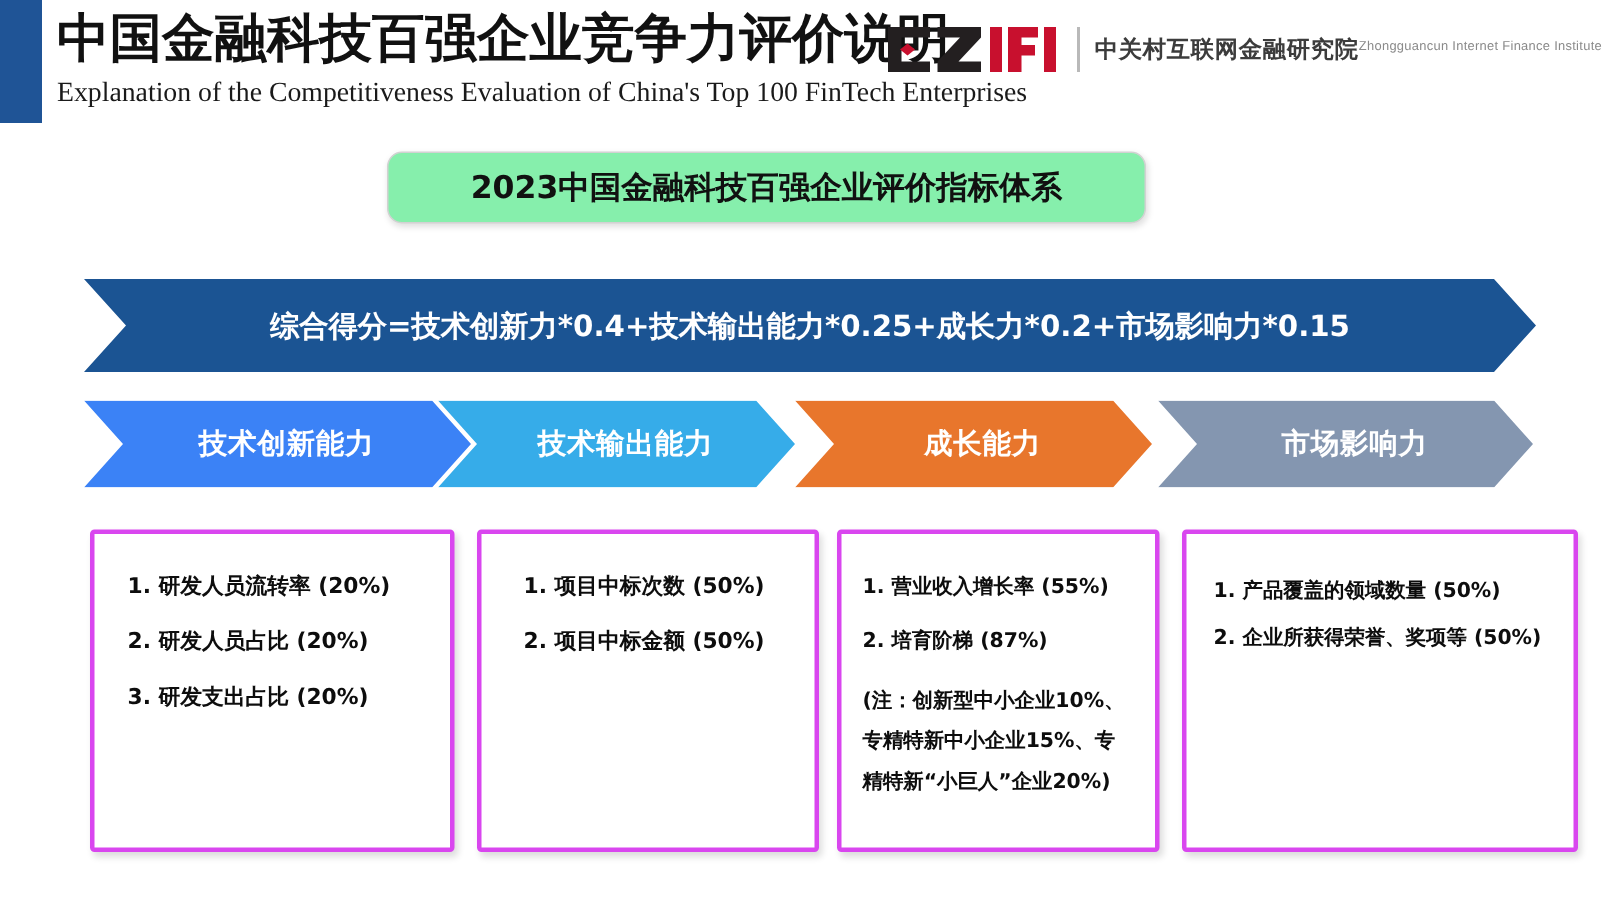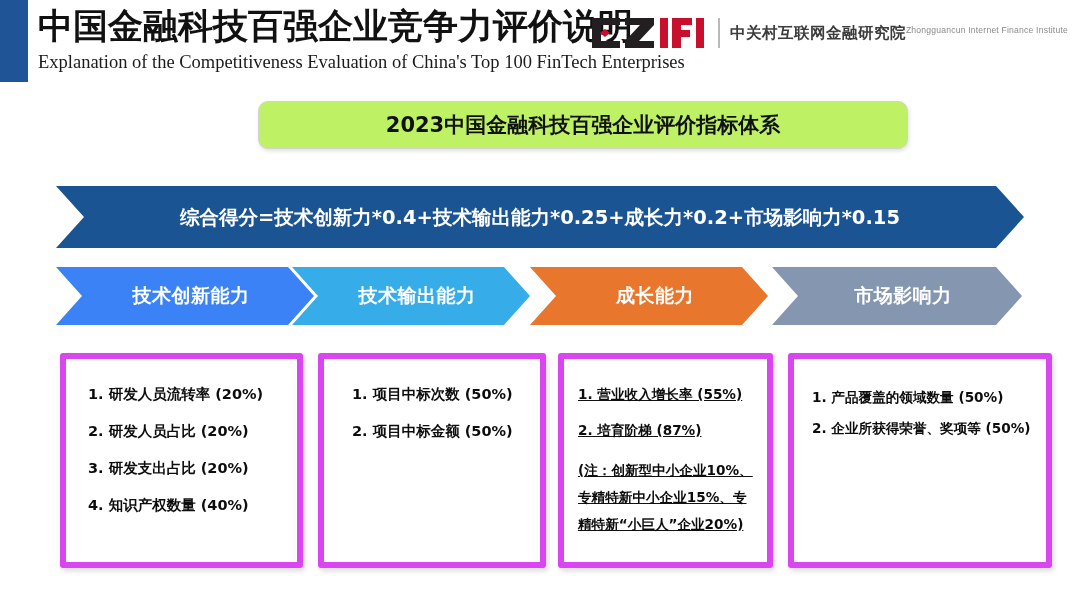--- a/index.html
+++ b/index.html
@@ -100,23 +100,23 @@
     letter-spacing: 0.2px;
     line-height: 12px;
     white-space: nowrap;
   }
 
   
   .subtitle-box {
     position: absolute;
     left: 258px;
     top: 101px;
-    width: 650px;
+    width: 506px;
     height: 48px;
-    background: #bef264;
+    background: #86efac;
     border: 1px solid #d2d2d2;
     border-radius: 10px;
     box-shadow: 1px 2px 4px rgba(0,0,0,0.13);
     display: flex;
     align-items: center;
     justify-content: center;
     box-sizing: border-box;
   }
   .subtitle-text {
     font-family: "DejaVu Sans", "Liberation Sans", sans-serif;
@@ -177,21 +177,21 @@
     white-space: nowrap;
     padding-left: 12px;
   }
 
   
   .card {
     position: absolute;
     top: 353px;
     height: 215px;
     background: #ffffff;
-    border: 6px solid #d946ef;
+    border: 3px solid #d946ef;
     border-radius: 3px;
     box-shadow: 2px 3px 5px rgba(0,0,0,0.14);
     box-sizing: border-box;
     padding: 26px 14px 10px 14px;
   }
   .card-list {
     margin: 0;
     padding: 0;
     list-style: none;
   }
@@ -214,21 +214,21 @@
     font-size: 14.2px;
     font-weight: 700;
     color: #0d0d0d;
     line-height: 27px;
     margin: 0;
   }
 
   
   #card-1 { left: 60px;  width: 243px; padding-left: 22px; }
   #card-2 { left: 318px; width: 228px; padding-left: 28px; }
-  #card-3 { left: 558px; width: 215px; padding-left: 14px; text-decoration: underline; }
+  #card-3 { left: 558px; width: 215px; padding-left: 14px; }
   #card-4 { left: 788px; width: 264px; padding-left: 18px; }
 
   #card-1 .card-item { margin-bottom: 19px; font-size: 14.5px; }
   #card-2 .card-item { margin-bottom: 19px; font-size: 14.5px; }
   #card-3 .card-item { margin-bottom: 18px; font-size: 13.6px; }
   #card-4 .card-item { margin-bottom: 6px; font-size: 13.6px; }
   #card-3 .card-note { font-size: 13.6px; }
 </style>
 </head>
 <body>
@@ -285,21 +285,20 @@
     <div class="chevron" id="chev-2" style="left: 474px; width: 238px; background: rgb(232, 118, 44); z-index: 8;">
       <span class="chevron-label">成长能力</span>
     </div>
   </div>
 
   <div class="card" id="card-1">
     <ul class="card-list">
       <li class="card-item">1. 研发人员流转率 (20%)</li>
       <li class="card-item">2. 研发人员占比 (20%)</li>
       <li class="card-item">3. 研发支出占比 (20%)</li>
-      <li class="card-item">4. 知识产权数量 (40%)</li>
     </ul>
   </div>
 
   <div class="card" id="card-2">
     <ul class="card-list">
       <li class="card-item">1. 项目中标次数 (50%)</li>
       <li class="card-item">2. 项目中标金额 (50%)</li>
     </ul>
   </div>
 

